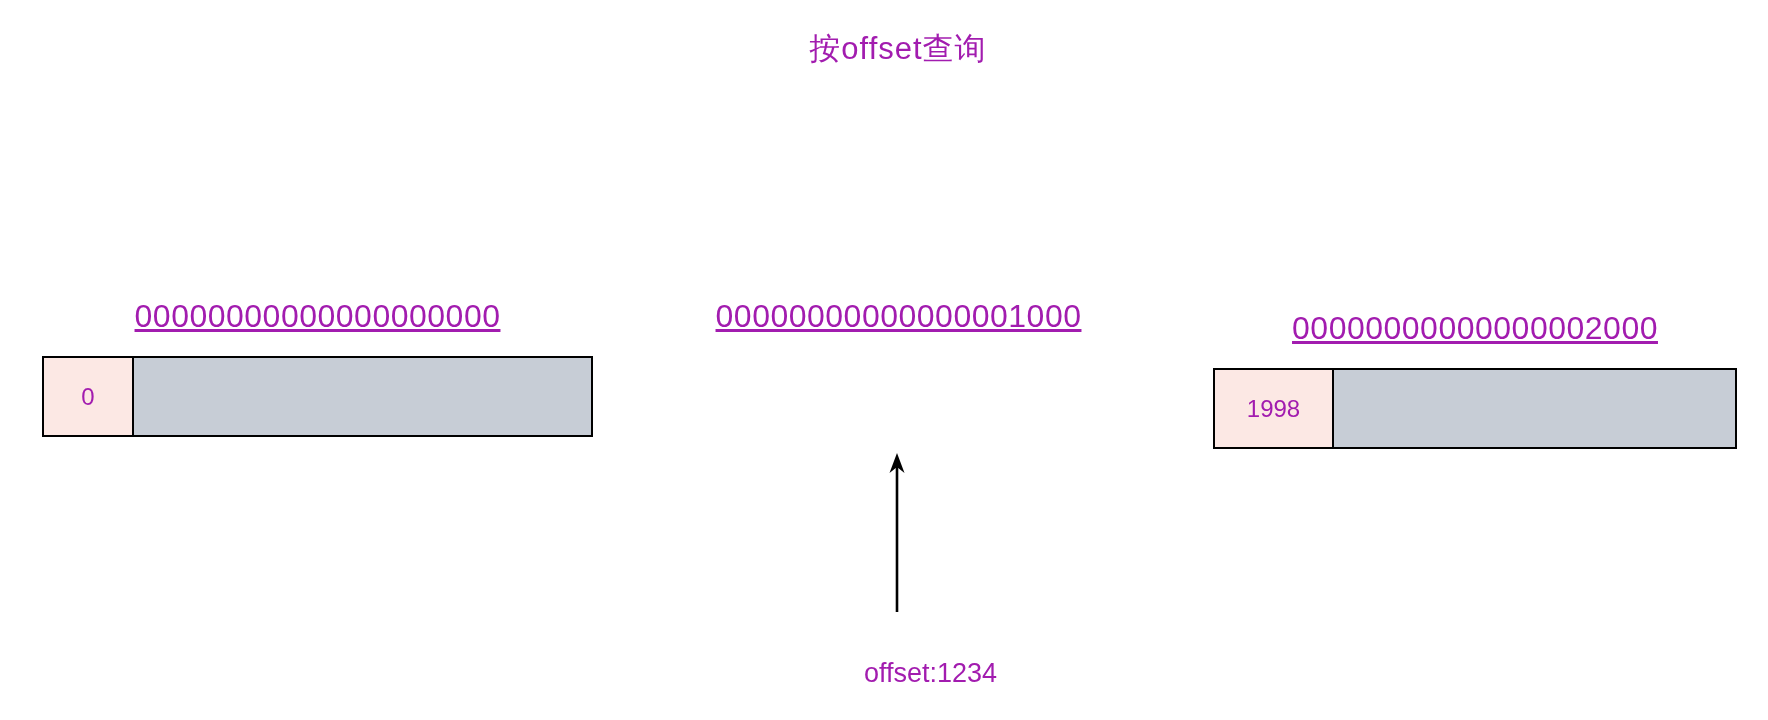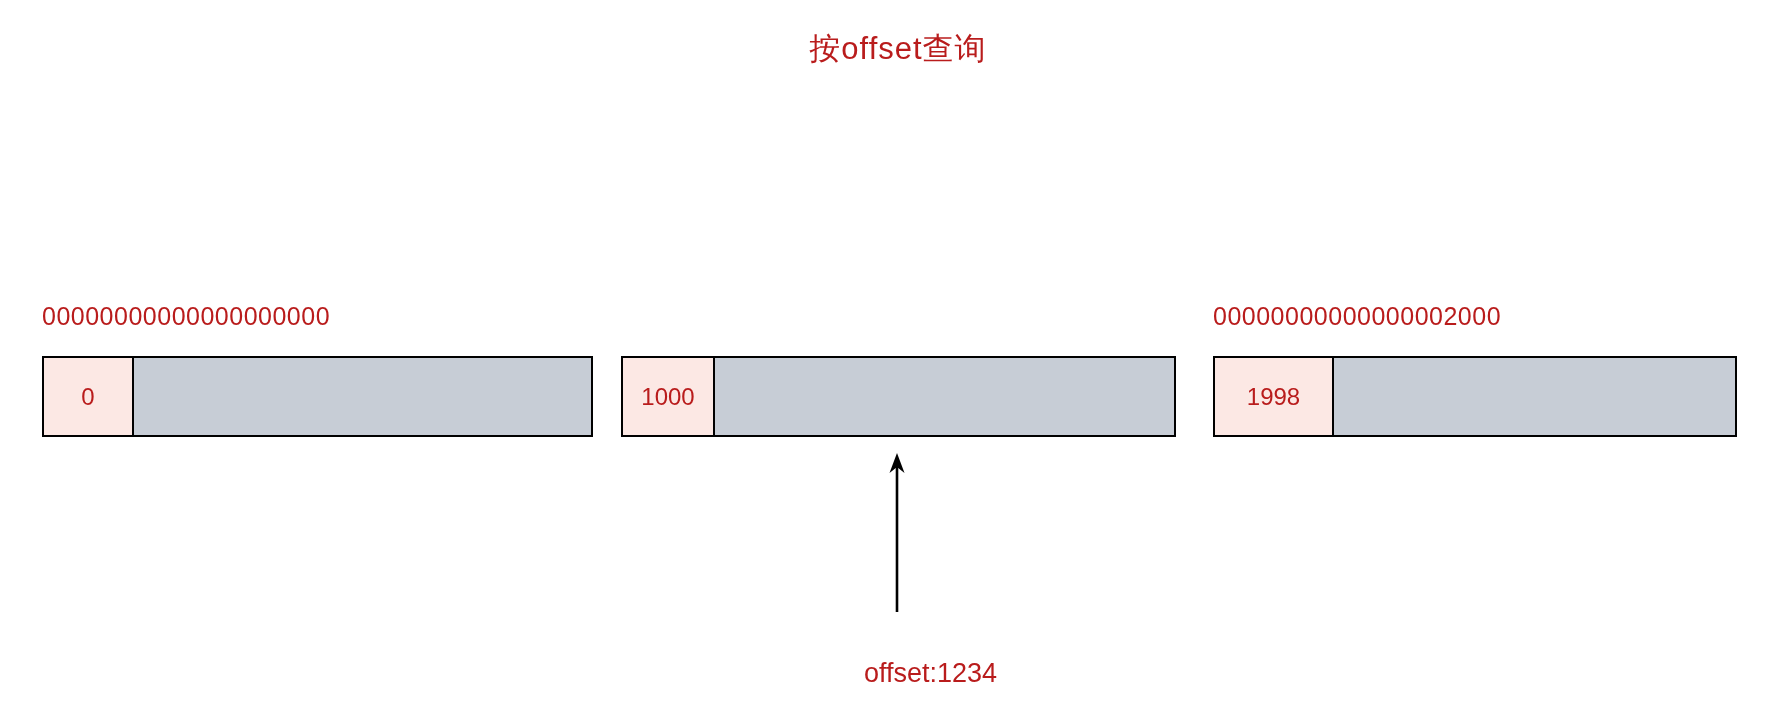--- a/index.html
+++ b/index.html
@@ -7,50 +7,52 @@
     padding: 0;
     background: #ffffff;
     font-family: "Liberation Sans", "DejaVu Sans", sans-serif;
   }
   .canvas {
     position: relative;
     width: 1768px;
     height: 720px;
     background: #ffffff;
     overflow: hidden;
-    color: #b91c1c;
+    color: #a21caf;
   }
   .title {
     position: absolute;
     top: 28px;
     left: 0;
     width: 1796px; 
     text-align: center;
     font-size: 31px;
     font-weight: 500;
     letter-spacing: 1px;
   }
   .segment {
     position: absolute;
     top: 298px;
     height: 140px;
   }
   .seg-1 { left: 42px;   width: 551px; }
   .seg-2 { left: 621px;  width: 555px; }
-  .seg-3 { left: 1213px; width: 524px; }
+  .seg-3 { left: 1213px; width: 524px; margin-top: 12px; }
   .seg-label {
     position: absolute;
     top: 0;
     left: 0;
     width: 100%;
     height: 36px;
     line-height: 36px;
-    font-size: 25px;
+    text-align: center;
+    font-size: 32px;
     letter-spacing: 0.5px;
     white-space: nowrap;
+    text-decoration: underline;
   }
   .bar {
     position: absolute;
     top: 58px;
     left: 0;
     width: 100%;
     height: 81px;
     box-sizing: border-box;
     border: 2px solid var(--border, #000);
     display: flex;
@@ -97,24 +99,21 @@
 
   <div class="segment seg-1">
     <div class="seg-label">00000000000000000000</div>
     <div class="bar">
       <div class="cell-offset">0</div>
       <div class="cell-body"></div>
     </div>
   </div>
 
   <div class="segment seg-2">
-    <div class="bar">
-      <div class="cell-offset">1000</div>
-      <div class="cell-body"></div>
-    </div>
+    <div class="seg-label">00000000000000001000</div>
   </div>
 
   <div class="segment seg-3">
     <div class="seg-label">00000000000000002000</div>
     <div class="bar">
       <div class="cell-offset">1998</div>
       <div class="cell-body"></div>
     </div>
   </div>
 

